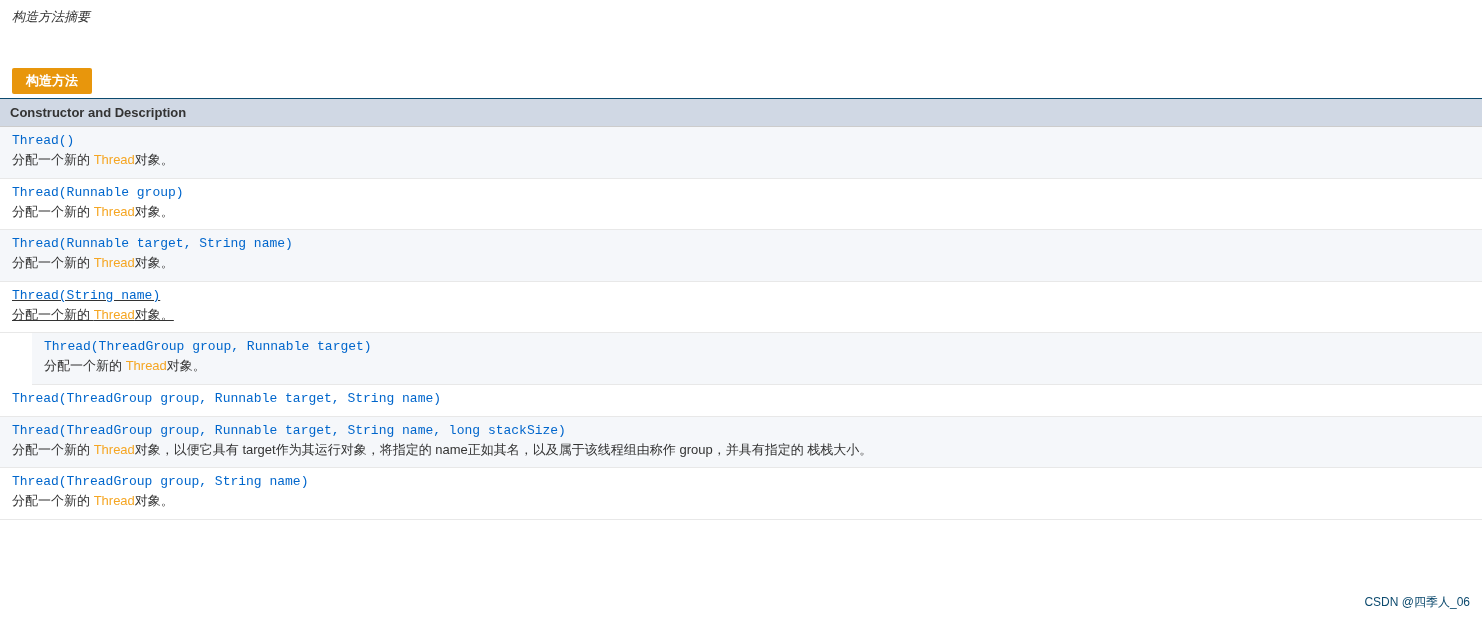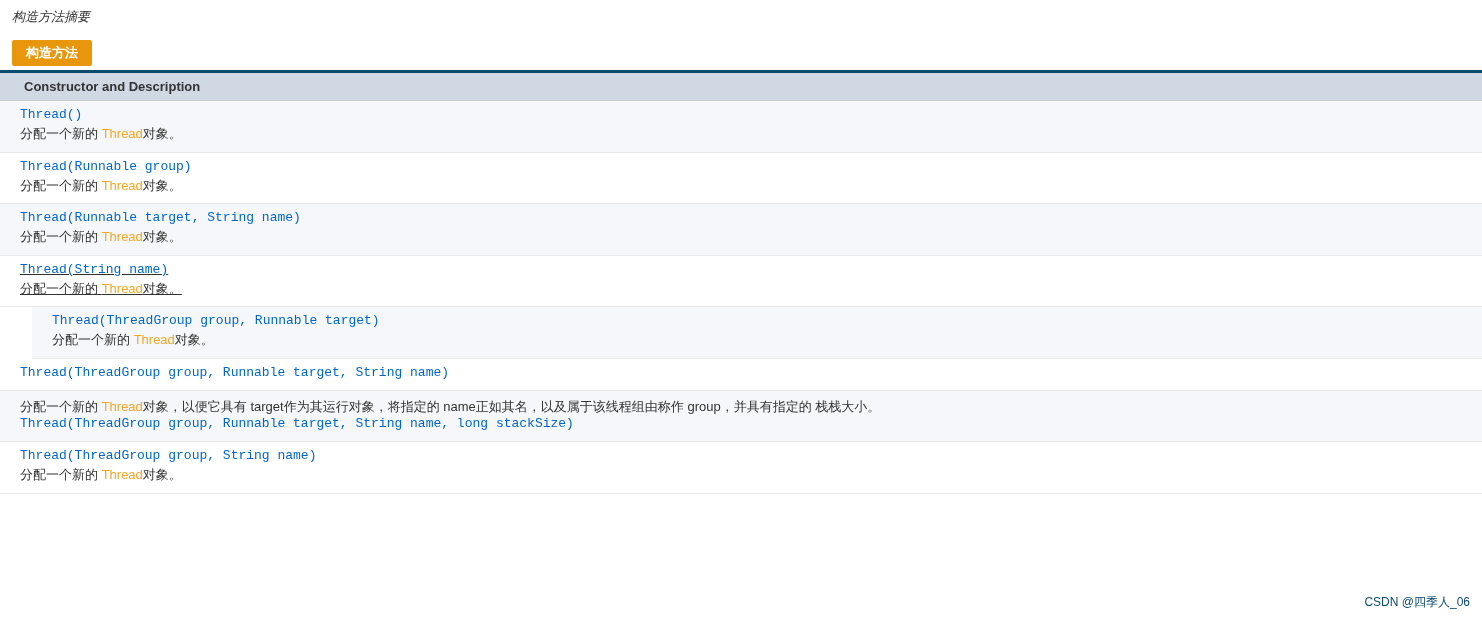--- a/index.html
+++ b/index.html
@@ -13,30 +13,30 @@
       background: #ffffff;
       font-size: 13px;
       color: #333;
       width: 1482px;
       min-height: 621px;
       position: relative;
     }
 
     .table-header {
       background: #d0d8e4;
-      padding: 6px 24px;
+      padding: 6px 10px;
       font-weight: bold;
       font-size: 13px;
       color: #333;
-      border-top: 3px solid #0c4a6e;
+      border-top: 1px solid #0c4a6e;
       border-bottom: 1px solid #ccc;
     }
 
     .constructor-row {
-      padding: 6px 12px 8px 20px;
+      padding: 6px 12px 8px 12px;
       border-bottom: 1px solid #e8e8e8;
     }
 
     .constructor-row:nth-child(odd) {
       background: #f5f7fa;
     }
 
     .constructor-row:nth-child(even) {
       background: #ffffff;
     }
@@ -49,21 +49,21 @@
       font-size: 12px;
     }
   </style>
 </head>
 <body>
 
 <div>
   <span style="font-style:italic; font-size:13px; color:#333; padding: 8px 12px; display:inline-block;">构造方法摘要</span>
 </div>
 
-<div style="position:relative;">
+<div style="position:relative;margin-top:28px;">
   <div style="display:inline-block; background:#e8960c; color:white; padding:4px 14px; font-size:13px; font-weight:bold; margin: 6px 12px 4px 12px; border-radius:2px;">
     <span>构造方法</span>
   </div>
 
 </div>
 
 <div>
   <div class="table-header">
     <span>Constructor and Description</span>
   </div>
@@ -86,22 +86,22 @@
         <div style="color: rgb(51, 51, 51); font-size: 13px; line-height: 1.5;">分配一个新的 <span style="color: rgb(245, 166, 35);">Thread</span>对象。</div>
       </div>
       <div class="constructor-row" style="background: rgb(245, 247, 250); margin-left: 32px;">
         <div style="color: rgb(0, 102, 204); font-family: &quot;Courier New&quot;, monospace; font-size: 13px; margin-bottom: 2px; cursor: pointer;">Thread(ThreadGroup group, Runnable target)</div>
         <div style="color: rgb(51, 51, 51); font-size: 13px; line-height: 1.5;">分配一个新的 <span style="color: rgb(245, 166, 35);">Thread</span>对象。</div>
       </div>
       <div class="constructor-row" style="background: rgb(255, 255, 255);">
         <div style="color: rgb(0, 102, 204); font-family: &quot;Courier New&quot;, monospace; font-size: 13px; margin-bottom: 2px; cursor: pointer;">Thread(ThreadGroup group, Runnable target, String name)</div>
       </div>
       <div class="constructor-row" style="background: rgb(245, 247, 250);">
+        <div style="color: rgb(0, 102, 204); font-family: &quot;Courier New&quot;, monospace; font-size: 13px; margin-bottom: 2px; cursor: pointer;">Thread(ThreadGroup group, Runnable target, String name, long stackSize)</div>
         <div style="color: rgb(51, 51, 51); font-size: 13px; line-height: 1.5;">分配一个新的 <span style="color: rgb(245, 166, 35);">Thread</span>对象，以便它具有 target作为其运行对象，将指定的 name正如其名，以及属于该线程组由称作 group，并具有指定的 栈栈大小。</div>
-        <div style="color: rgb(0, 102, 204); font-family: &quot;Courier New&quot;, monospace; font-size: 13px; margin-bottom: 2px; cursor: pointer;">Thread(ThreadGroup group, Runnable target, String name, long stackSize)</div>
       </div>
       <div class="constructor-row" style="background: rgb(255, 255, 255);">
         <div style="color: rgb(0, 102, 204); font-family: &quot;Courier New&quot;, monospace; font-size: 13px; margin-bottom: 2px; cursor: pointer;">Thread(ThreadGroup group, String name)</div>
         <div style="color: rgb(51, 51, 51); font-size: 13px; line-height: 1.5;">分配一个新的 <span style="color: rgb(245, 166, 35);">Thread</span>对象。</div>
       </div>
     </div>
 </div>
 
 <div class="watermark">
   <span>CSDN @四季人_06</span>

